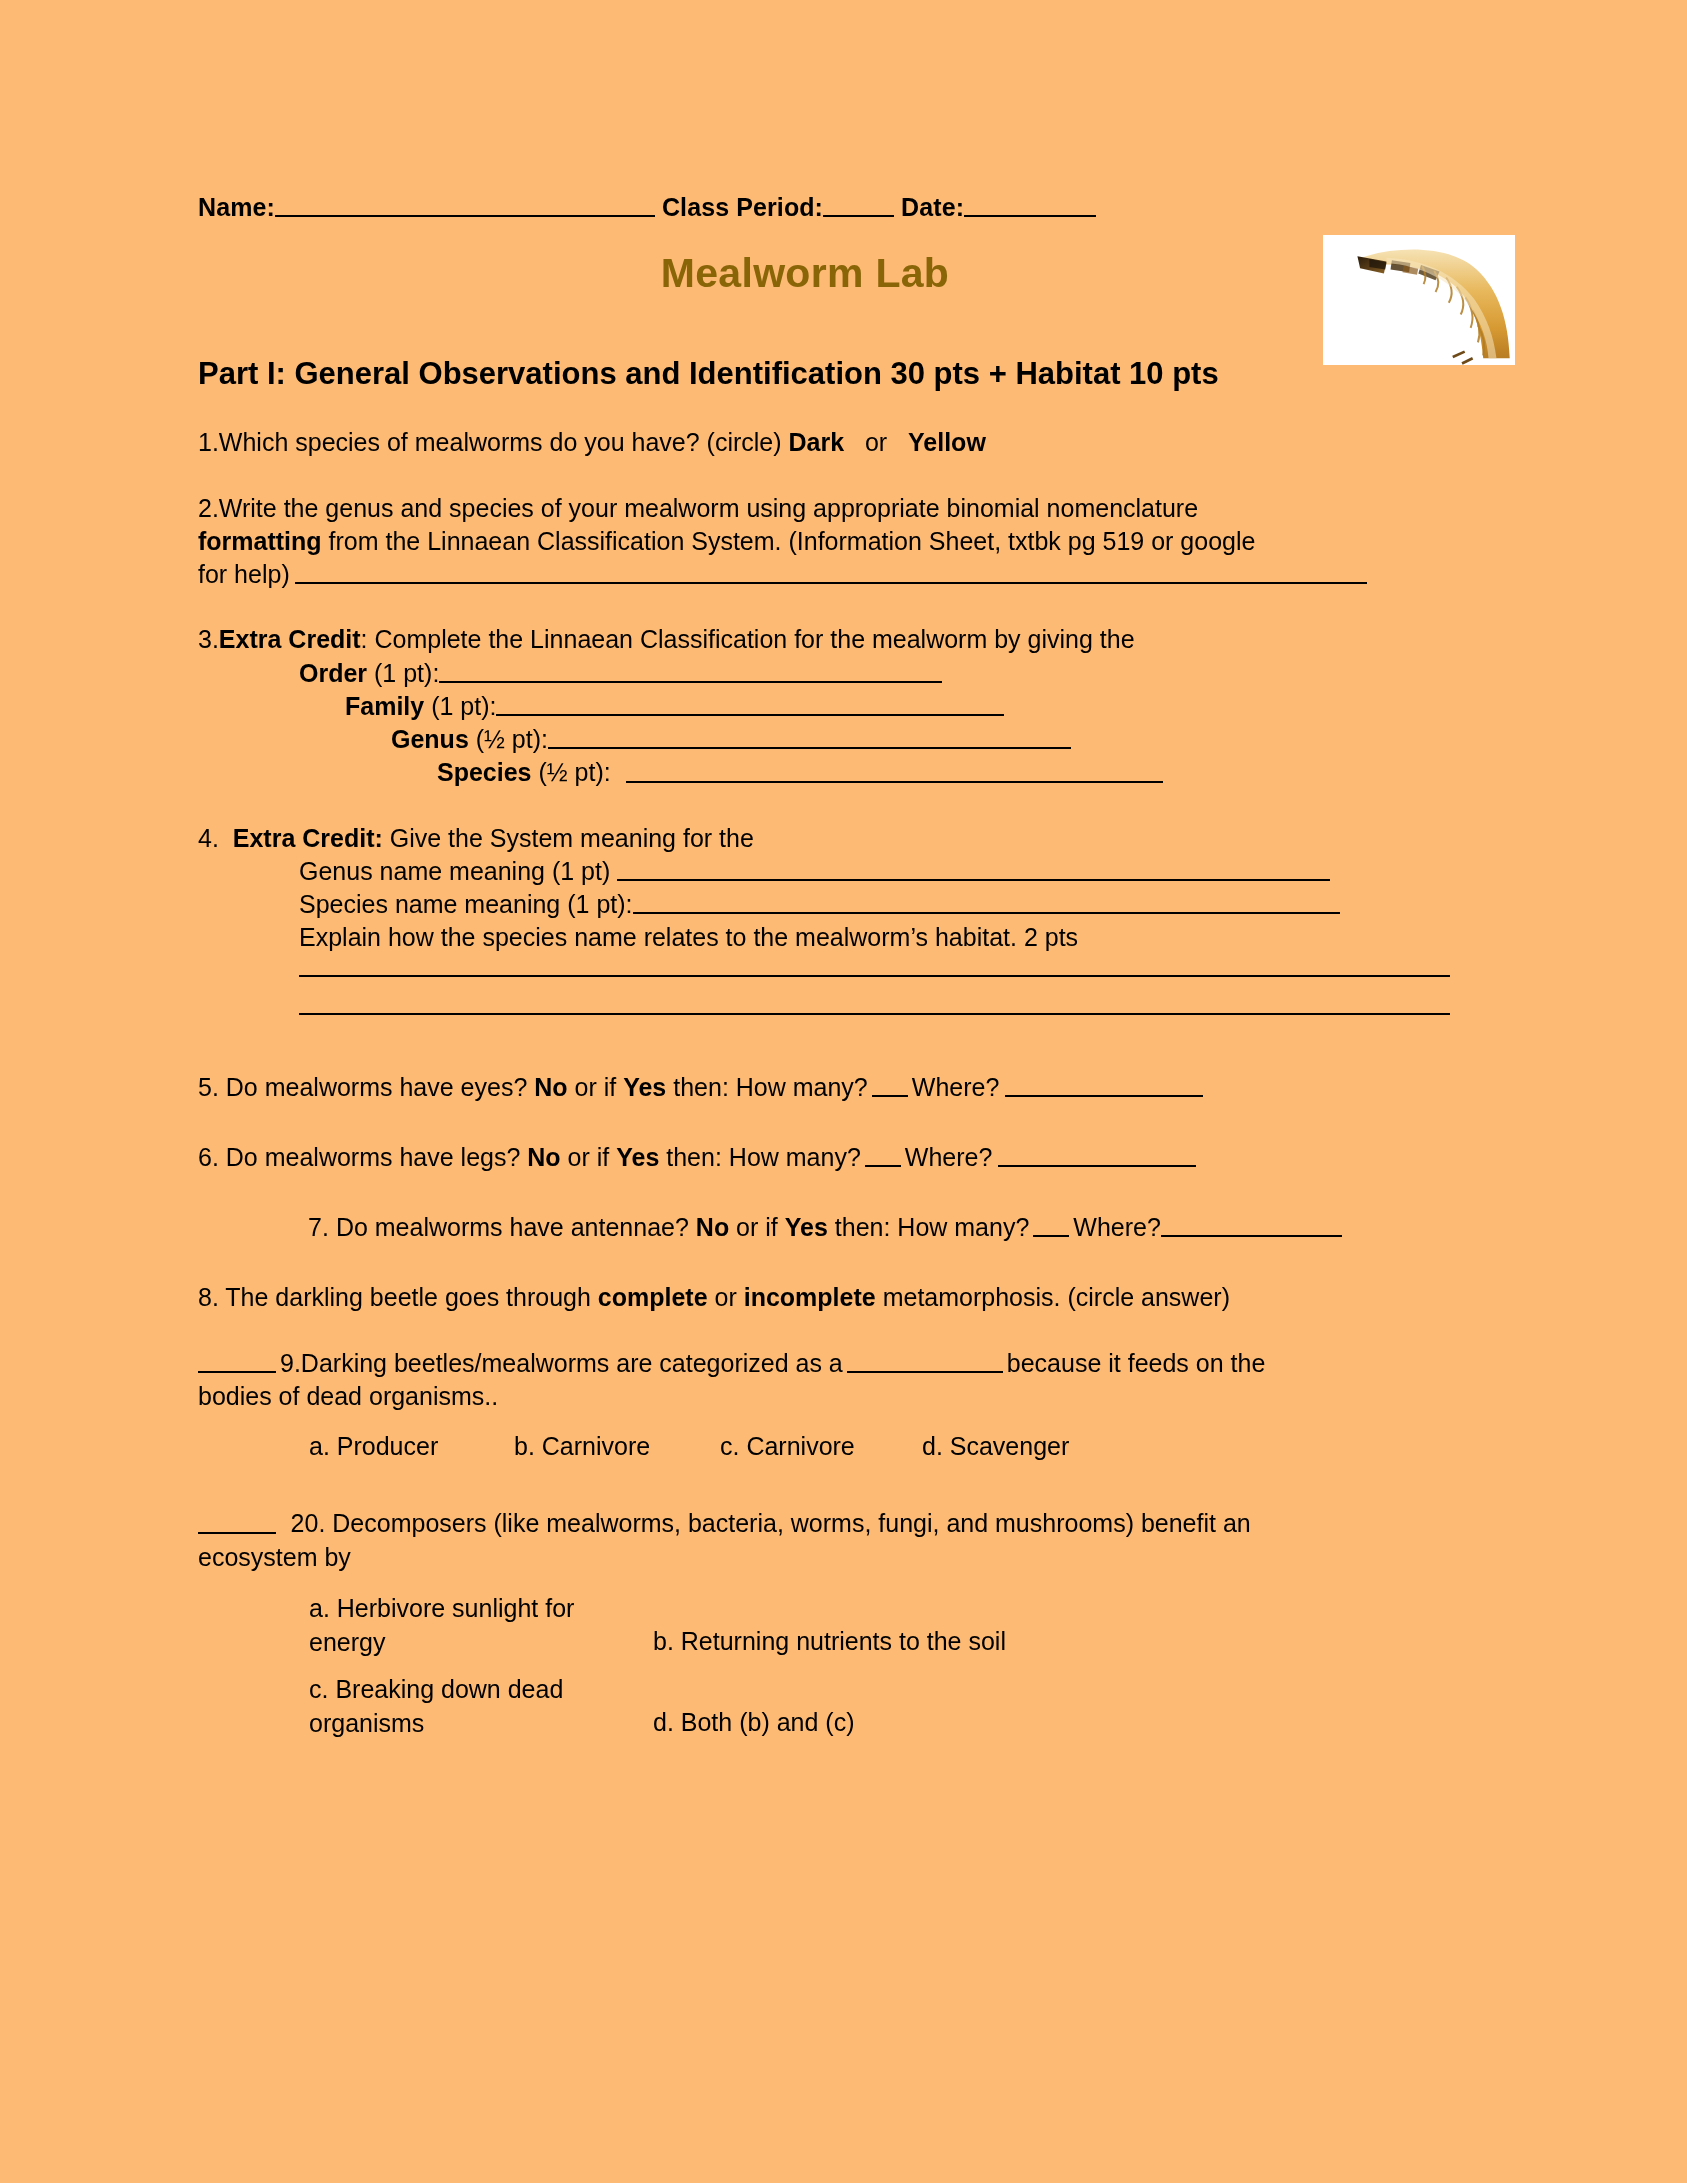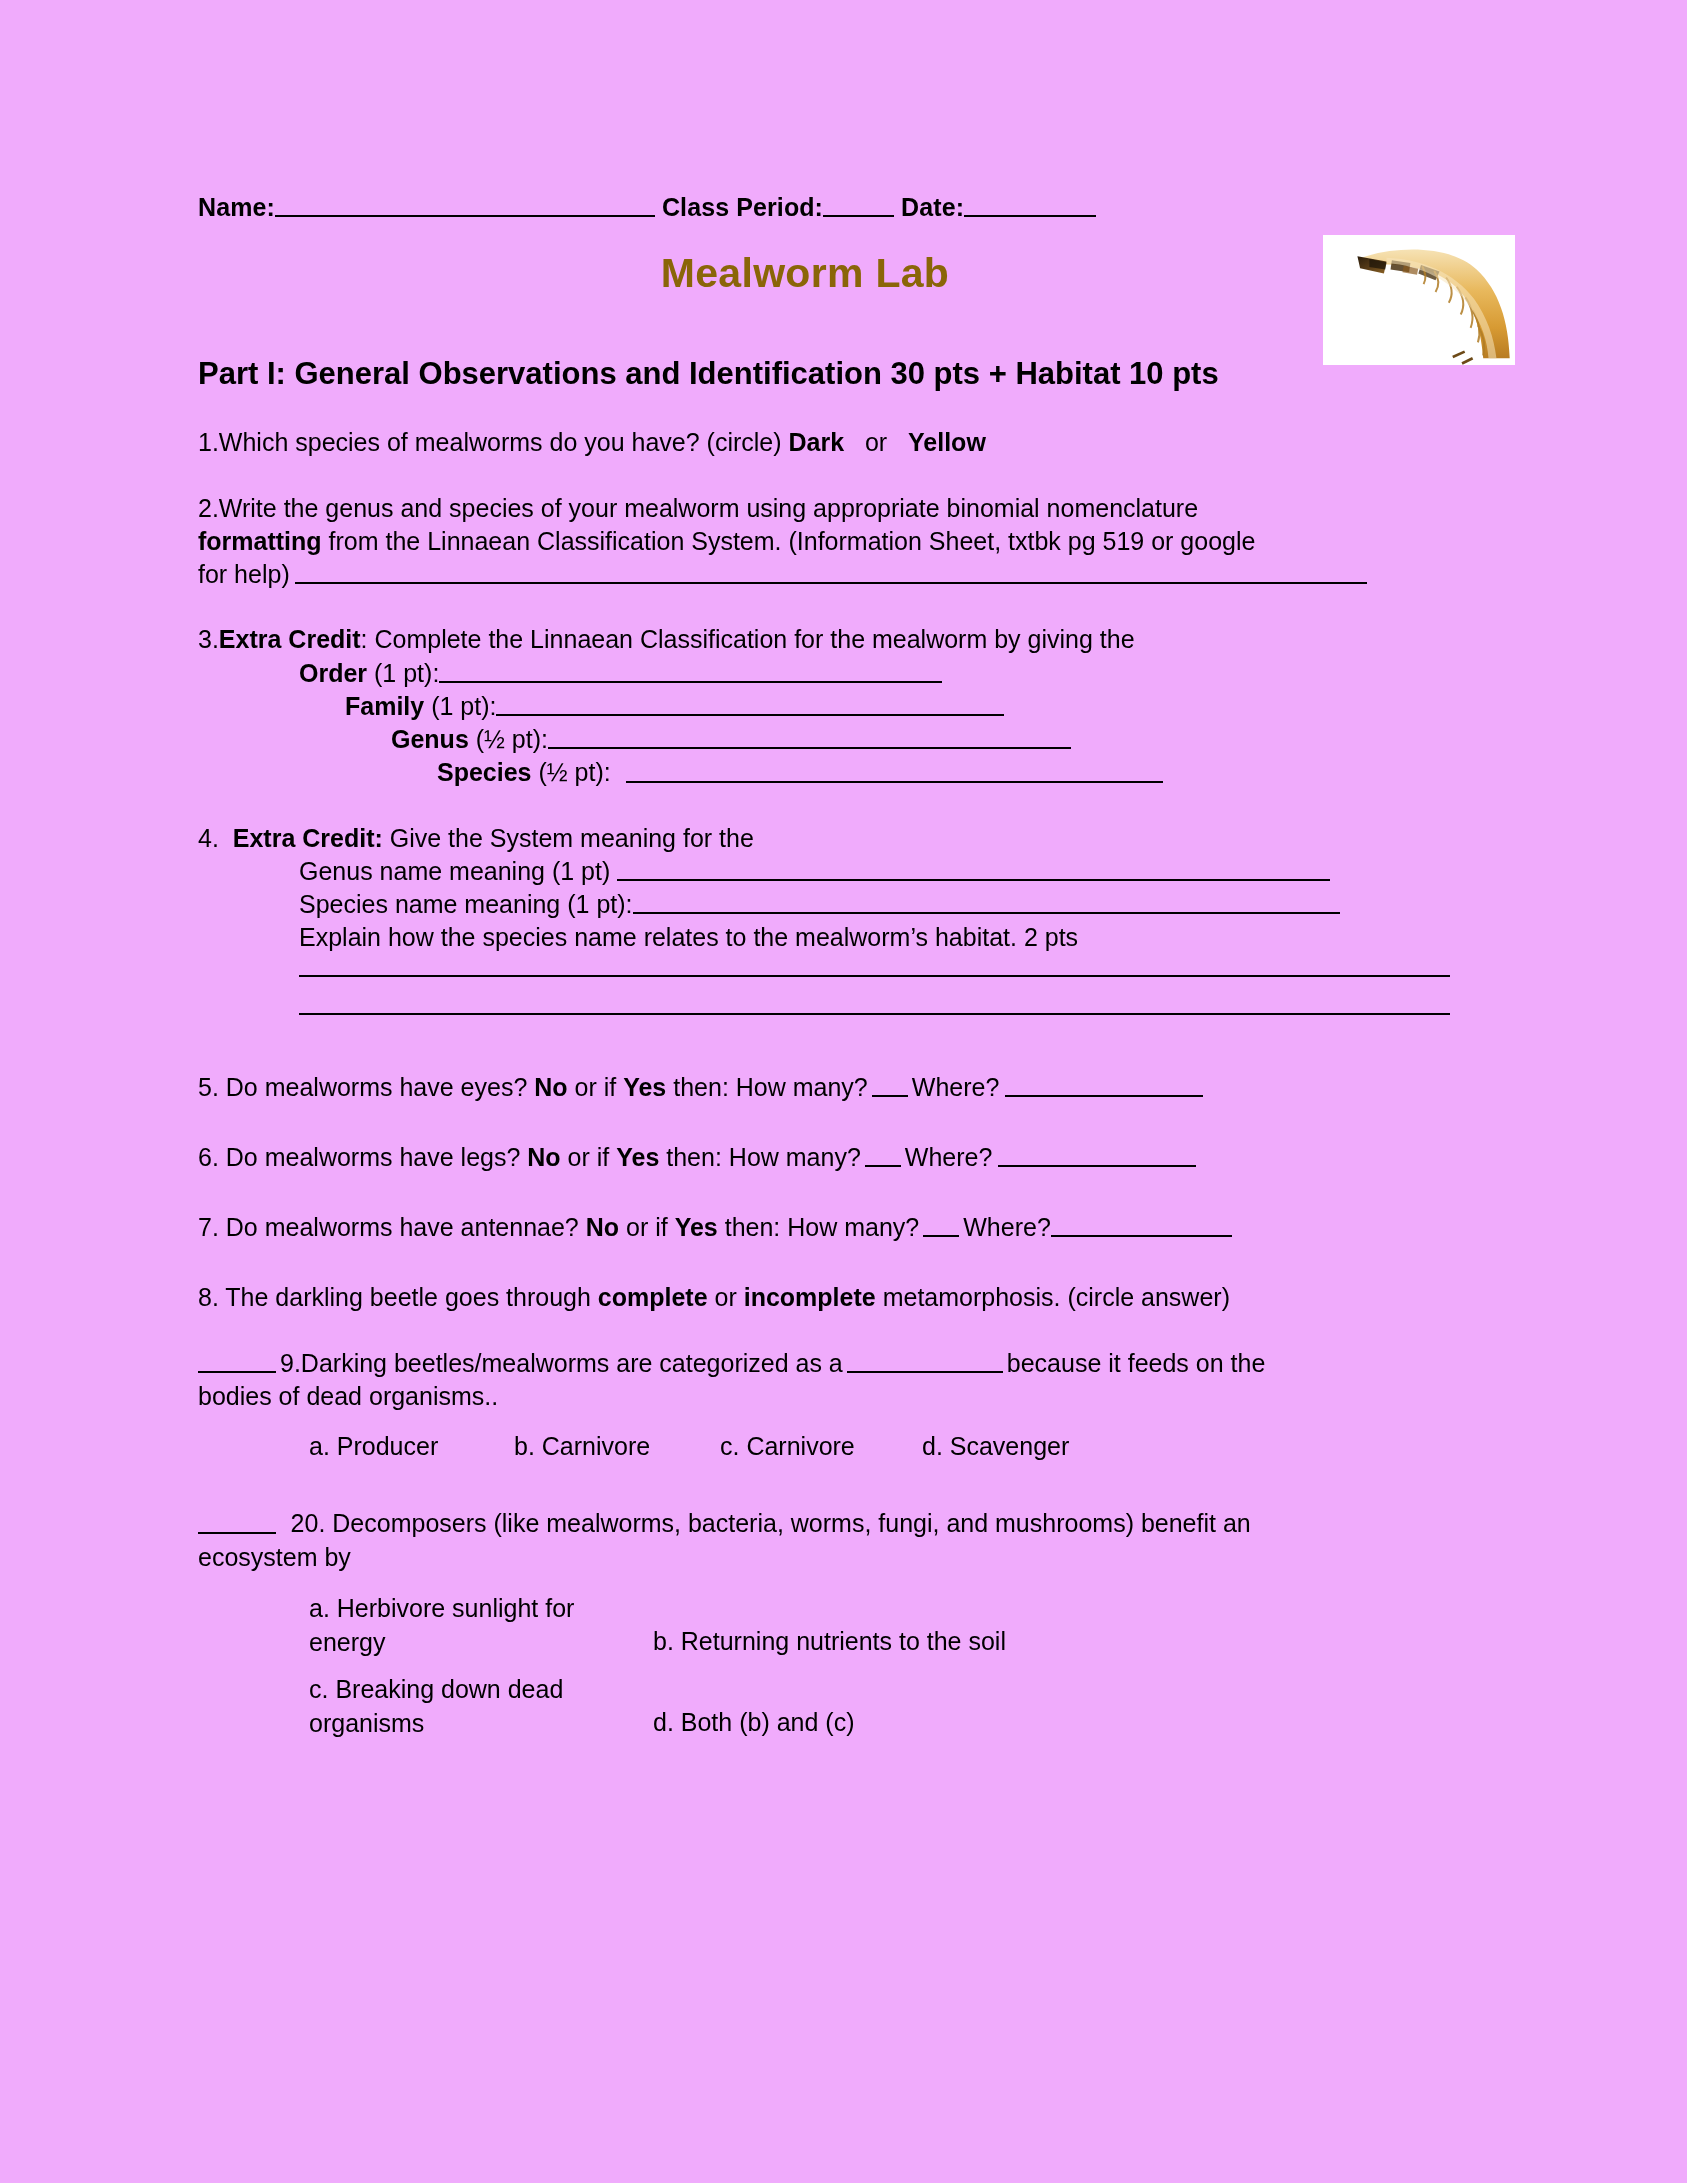--- a/index.html
+++ b/index.html
@@ -11,21 +11,21 @@
     width: 1687px;
     height: 2183px;
     font-family: "Liberation Sans", sans-serif;
     color: #000000;
     -webkit-font-smoothing: antialiased;
   }
   .page {
     position: relative;
     width: 1687px;
     height: 2183px;
-    background: #f0abfc;
+    background: #fdba74;
     box-sizing: border-box;
     padding: 192px 235px 0 198px;
   }
   .b { font-weight: bold; }
   .u { text-underline-offset: 2.6px; text-align: right; }
 
   
   .header-line {
     font-size: 25px;
     font-weight: bold;
@@ -245,21 +245,21 @@
   </div>
 
   <div class="q" style="margin-top:56px;">
     <span>5. Do mealworms have eyes? </span><span class="b">No</span><span> or if </span><span class="b">Yes</span><span> then: How many?</span><span class="fb-howmany"></span><span>Where?</span><span class="fb-where"></span>
   </div>
 
   <div class="q" style="margin-top:37px;">
     <span>6. Do mealworms have legs? </span><span class="b">No</span><span> or if </span><span class="b">Yes</span><span> then:  How many?</span><span class="fb-howmany"></span><span>Where?</span><span class="fb-where"></span>
   </div>
 
-  <div class="q" style="margin-top:37px;">
+  <div class="q" style="margin-top:37px;text-align:center;">
     <span>7. Do mealworms have antennae? </span><span class="b">No</span><span> or if </span><span class="b">Yes</span><span> then: How many?</span><span class="fb-howmany"></span><span>Where?</span><span class="fb-where7"></span>
   </div>
 
   <div class="q" style="margin-top:37px;">
     <span>8.  The darkling beetle goes through </span><span class="b">complete</span><span> or </span><span class="b">incomplete</span><span> metamorphosis. (circle answer)</span>
   </div>
 
   <div class="q" style="margin-top:32px;">
     <div><span class="fb-lead"></span><span>9.</span><span>Darking beetles/mealworms are categorized as a</span><span class="fb-mid9"></span><span>because it feeds on the</span></div>
     <div>bodies of dead organisms..</div>

